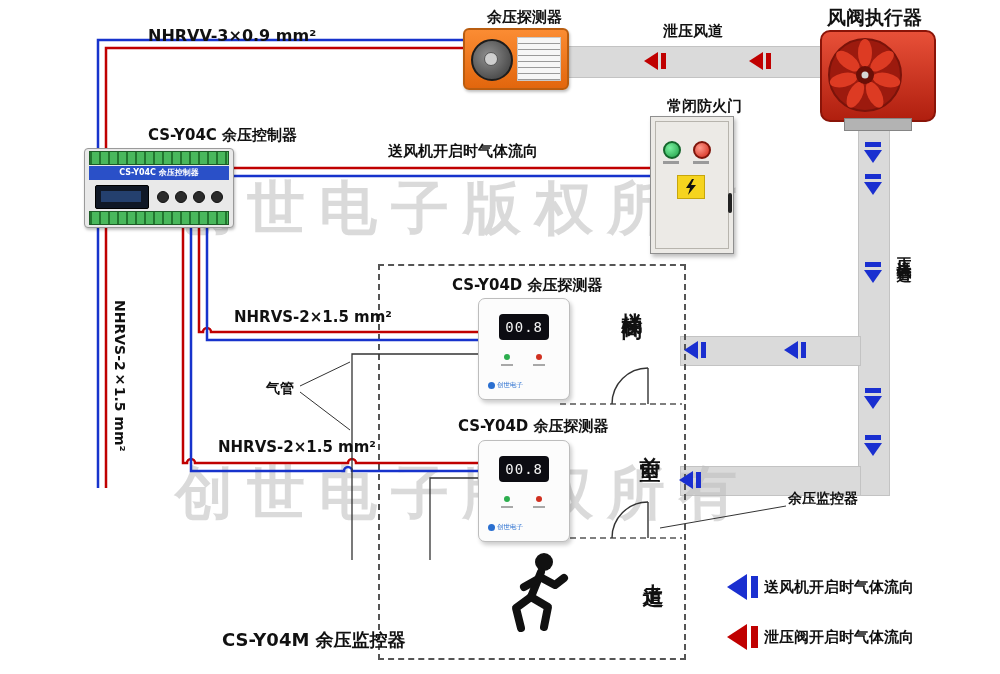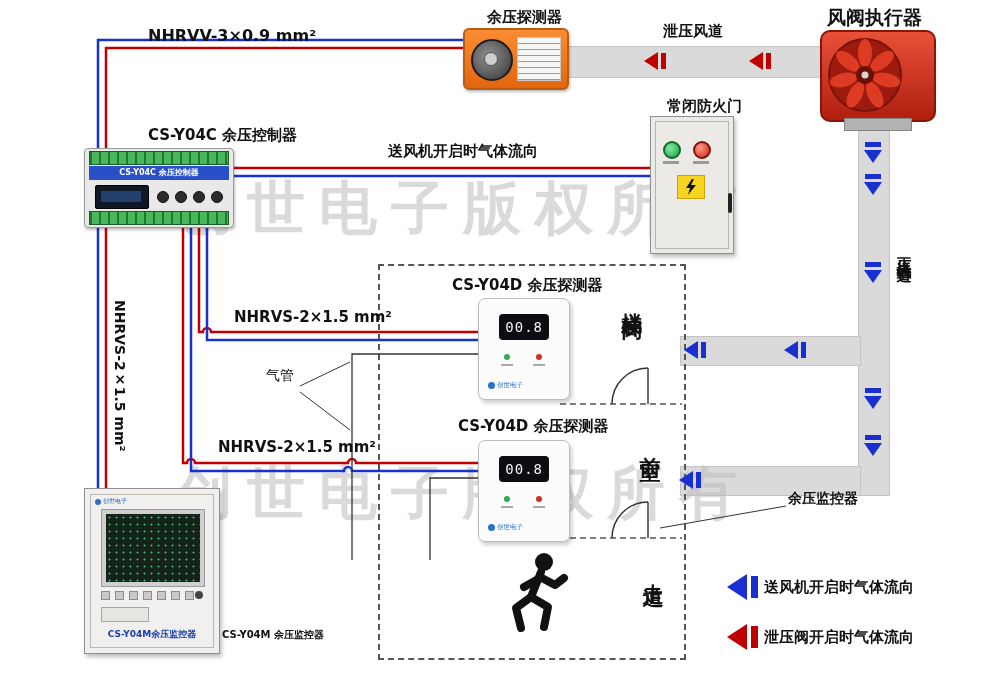--- a/index.html
+++ b/index.html
@@ -240,43 +240,20 @@
     <div class="det-led green"></div>
     <div class="det-led red"></div>
     <div class="det-tag" style="left:22px"></div>
     <div class="det-tag" style="left:54px"></div>
     <div class="det-brand">
       <span class="brand-dot"></span>
       <span>创世电子</span>
     </div>
   </div>
 
-  <div class="monitor">
-    <div class="mon-door">
-      <div class="mon-brand">
-        <span class="brand-dot" style="width:6px;height:6px"></span>
-        <span>创世电子</span>
-      </div>
-      <div class="mon-screen-bezel">
-        <div class="mon-screen"></div>
-      </div>
-      <div class="mon-btns">
-        <span></span>
-          <span></span>
-          <span></span>
-          <span></span>
-          <span></span>
-          <span></span>
-          <span></span>
-      </div>
-      <div class="mon-key"></div>
-      <div class="mon-slot"></div>
-      <div class="mon-label">CS-Y04M余压监控器</div>
-    </div>
-  </div>
 
   <svg class="person" width="72" height="86" viewBox="0 0 72 86">
     <circle cx="46" cy="12" r="9" fill="#111"></circle>
     <g fill="none" stroke="#111" stroke-width="8" stroke-linecap="round" stroke-linejoin="round">
       <path d="M43,22 L33,47"></path>
       <path d="M42,27 L57,35 L66,28"></path>
       <path d="M42,28 L26,37"></path>
       <path d="M33,47 L50,57 L46,77"></path>
       <path d="M33,47 L18,58 L23,78"></path>
     </g>
@@ -287,23 +264,23 @@
   <div class="lbl" style="left:663px;top:22px;font-size:15px">泄压风道</div>
   <div class="lbl" style="left:827px;top:5px;font-size:19px">风阀执行器</div>
   <div class="lbl" style="left:667px;top:97px;font-size:15px">常闭防火门</div>
   <div class="lbl" style="left:388px;top:142px;font-size:15px">送风机开启时气体流向</div>
   <div class="lbl" style="left:148px;top:126px;font-size:15px">CS-Y04C 余压控制器</div>
   <div class="vlbl" style="left:112px;top:300px;font-size:14px">NHRVS-2×1.5 mm²</div>
   <div class="lbl" style="left:234px;top:308px;font-size:15px">NHRVS-2×1.5 mm²</div>
   <div class="lbl" style="left:218px;top:438px;font-size:15px">NHRVS-2×1.5 mm²</div>
   <div class="lbl" style="left:452px;top:276px;font-size:15px">CS-Y04D 余压探测器</div>
   <div class="lbl" style="left:458px;top:417px;font-size:15px">CS-Y04D 余压探测器</div>
-  <div class="lbl" style="left:266px;top:367px;font-size:14px;font-weight:normal">气管</div>
+  <div class="lbl" style="left:266px;top:380px;font-size:14px;font-weight:bold">气管</div>
   <div class="vlbl" style="left:618px;top:296px;font-size:21px;letter-spacing:3px">楼梯间</div>
   <div class="vlbl" style="left:636px;top:440px;font-size:21px;letter-spacing:3px">前室</div>
   <div class="vlbl" style="left:639px;top:567px;font-size:21px;letter-spacing:3px">走道</div>
   <div class="vlbl" style="left:894px;top:246px;font-size:15px;letter-spacing:2px">正压送风管道</div>
   <div class="lbl" style="left:788px;top:490px;font-size:14px">余压监控器</div>
-  <div class="lbl" style="left:222px;top:628px;font-size:10px">CS-Y04M 余压监控器</div>
+  <div class="lbl" style="left:222px;top:628px;font-size:18px">CS-Y04M 余压监控器</div>
   <div class="lbl" style="left:764px;top:578px;font-size:15px">送风机开启时气体流向</div>
   <div class="lbl" style="left:764px;top:628px;font-size:15px">泄压阀开启时气体流向</div>
 
 </div>
 
 </body></html>

